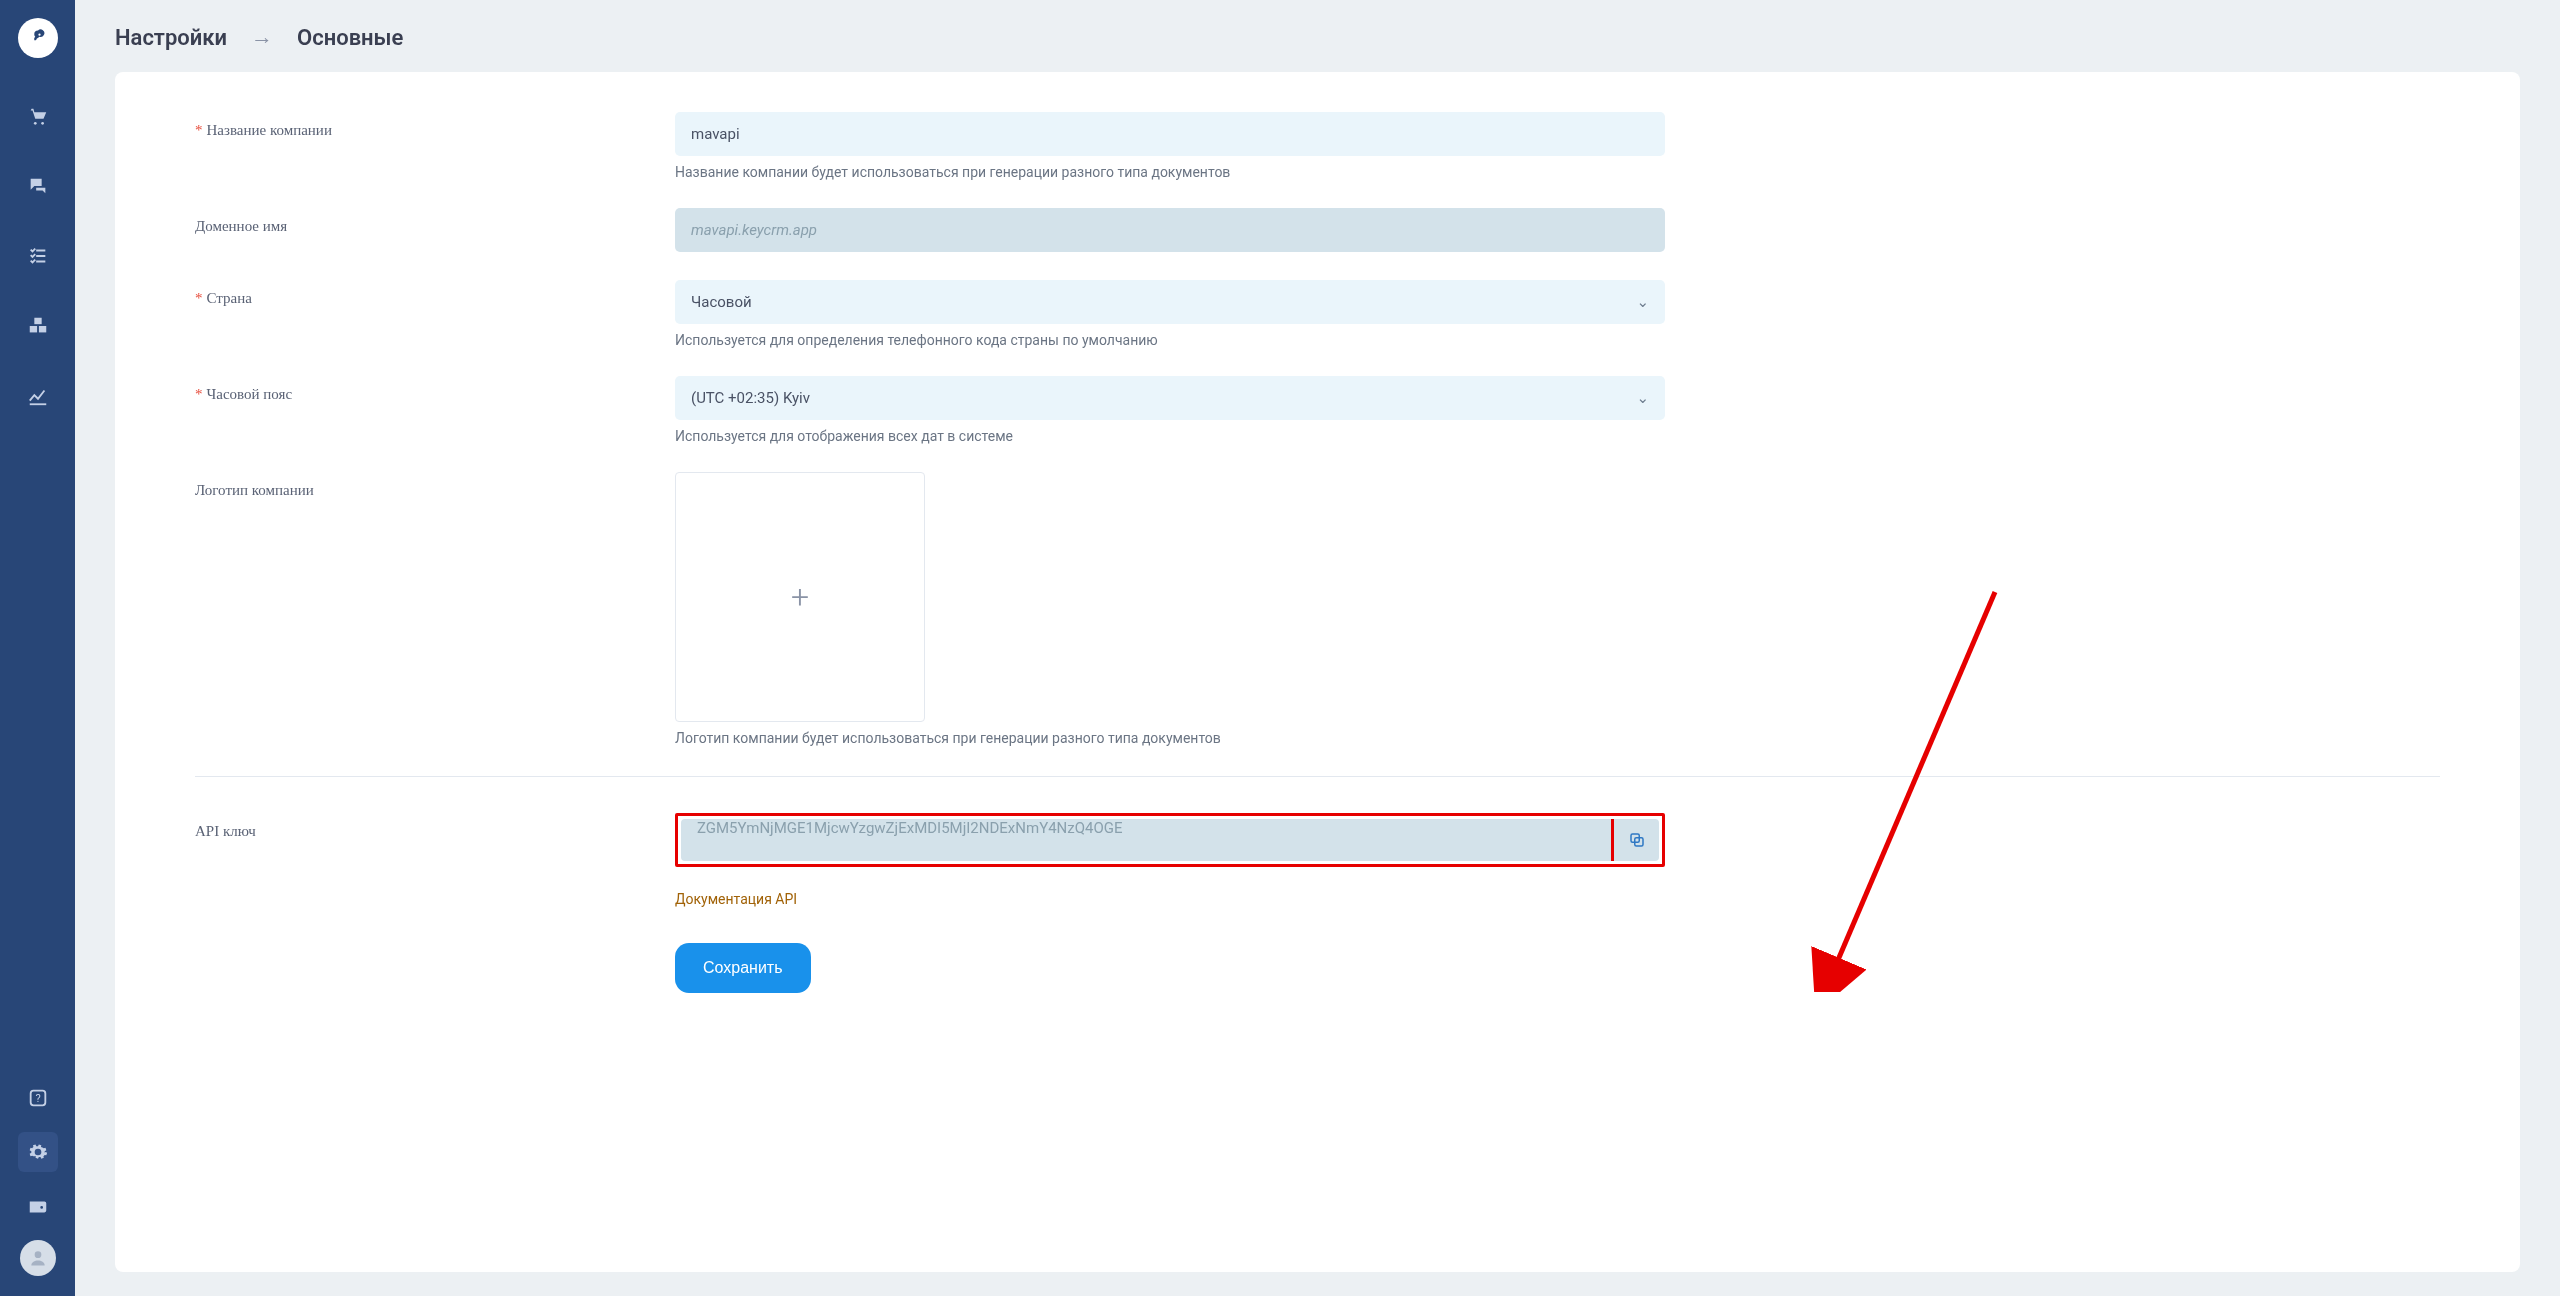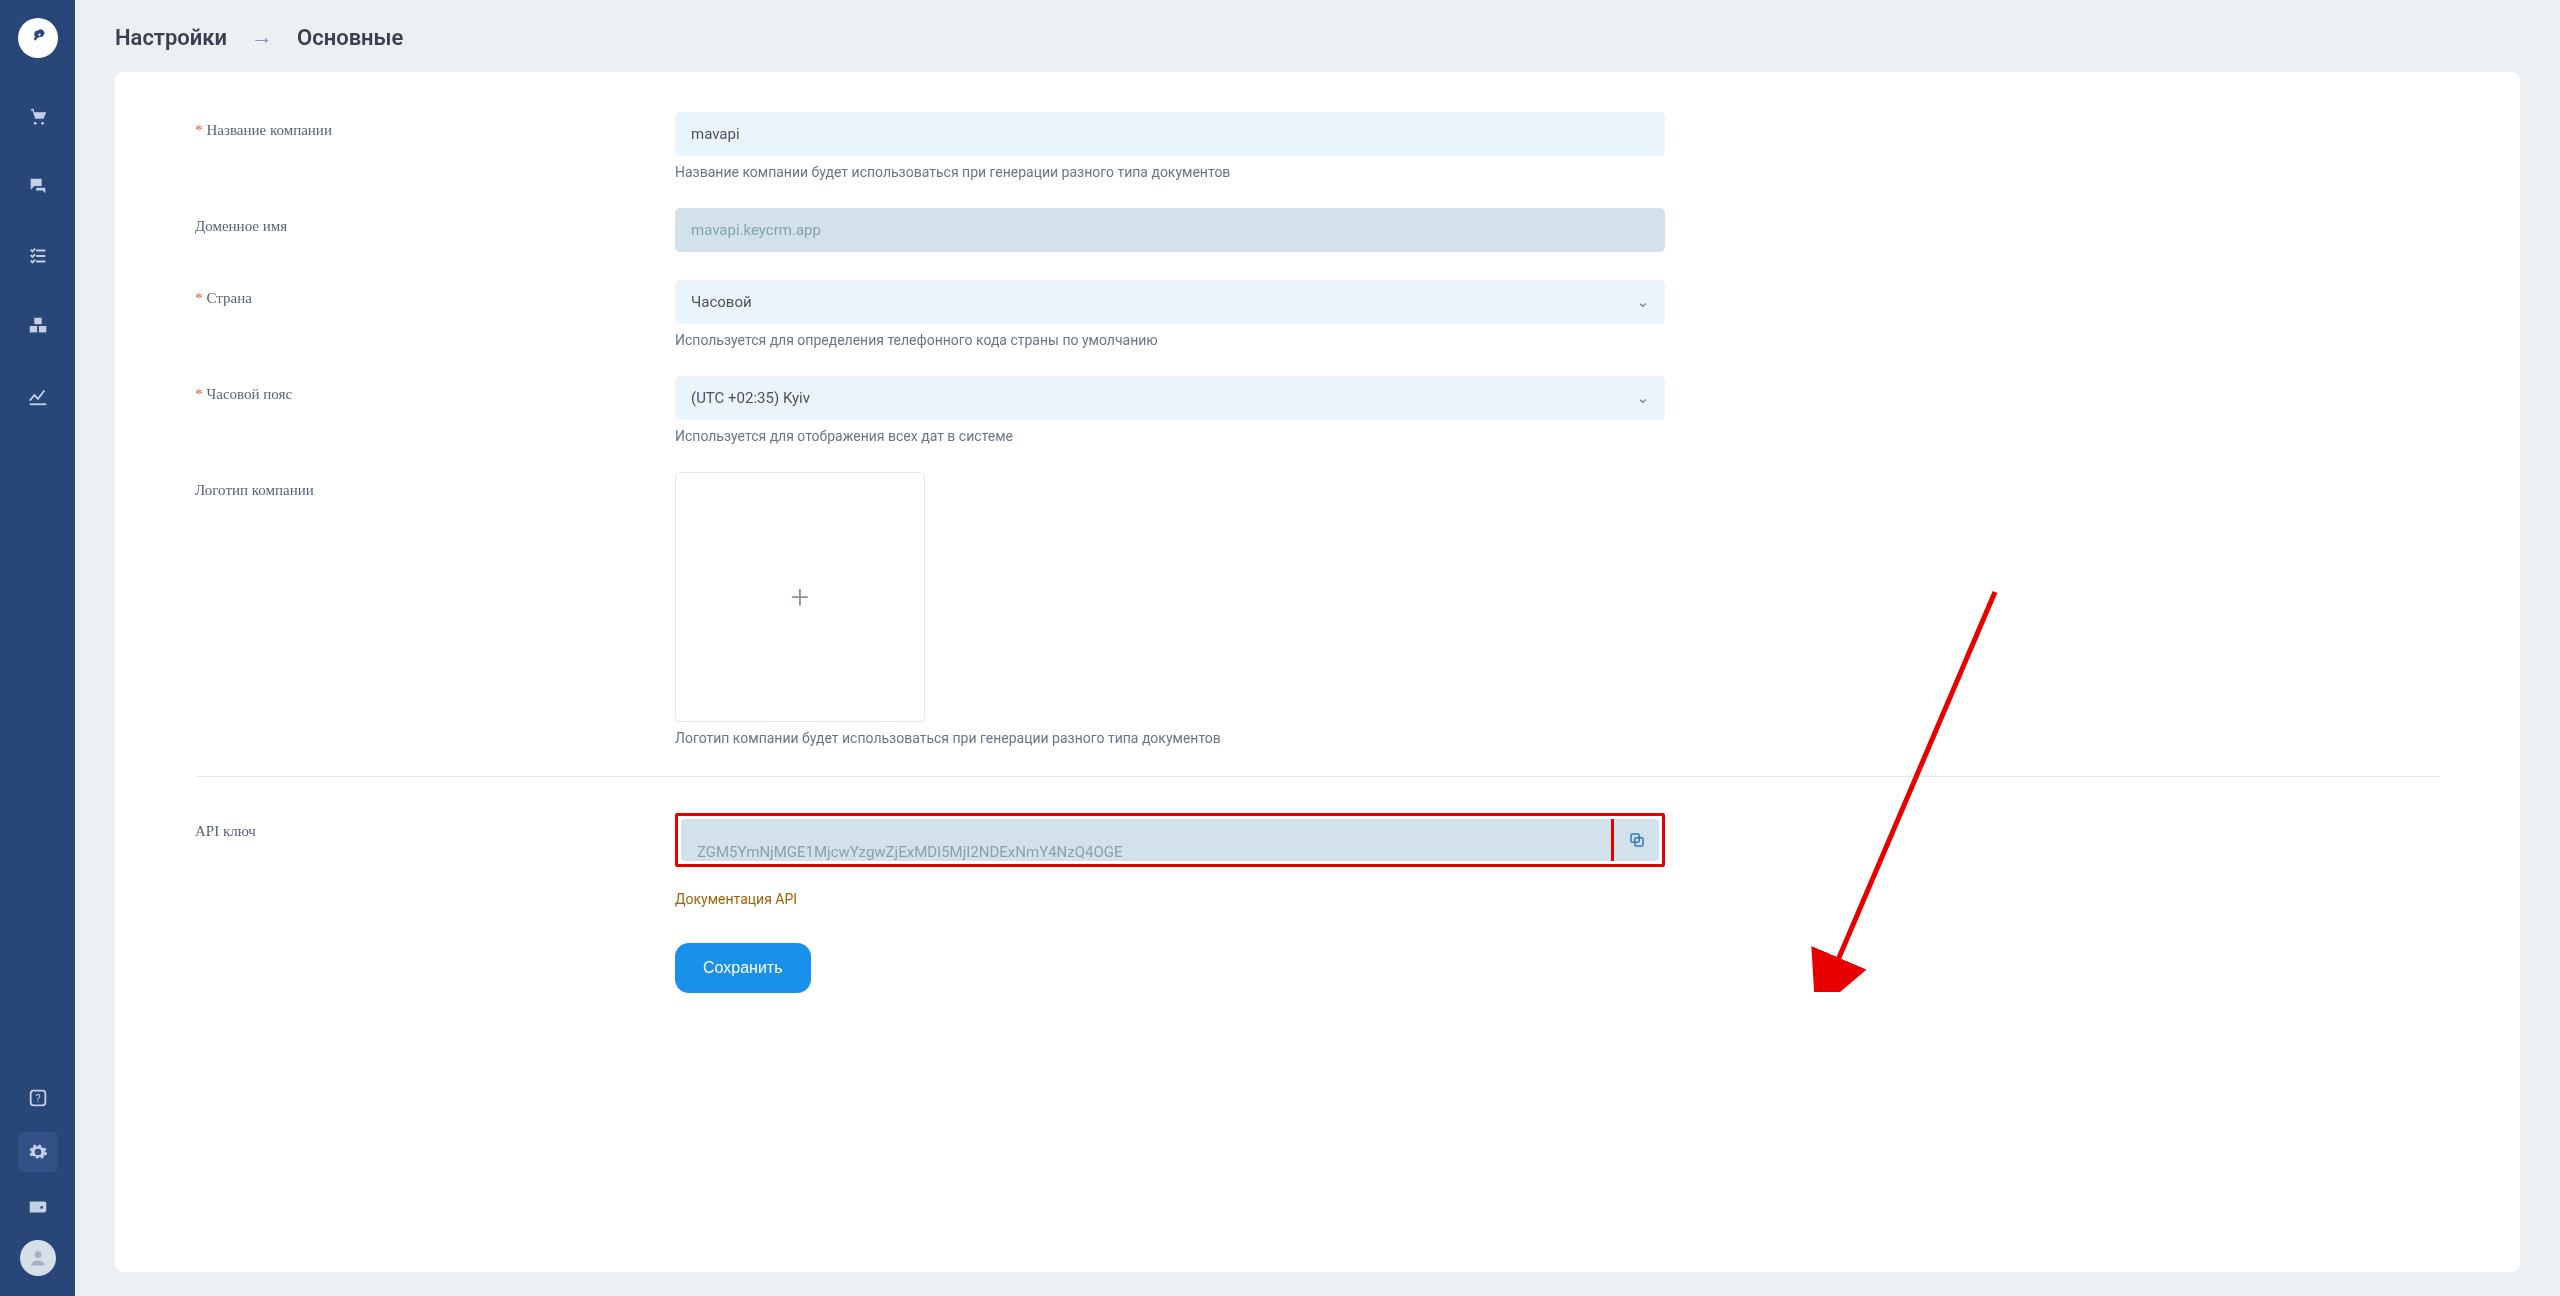--- a/index.html
+++ b/index.html
@@ -83,21 +83,21 @@
     border: none;
     border-radius: 5px;
     background: #eaf5fb;
     padding: 0 16px;
     font-size: 15px;
     color: #4a5265;
     display: flex;
     align-items: center;
     position: relative;
   }
-  .readonly-input.disabled { background: #d3e2ea; color: #8aa0ad; }
+  .readonly-input.disabled { background: #d3e2ea; color: #8aa0ad; font-style: italic; }
   .select-input { justify-content: space-between; cursor: pointer; }
   .select-input .chev { color: #6b7a8c; }
   .hint { margin-top: 8px; color: #6b7584; font-size: 14px; }
   .logo-upload {
     width: 250px; height: 250px;
     border: 1px solid #e3e8ef;
     border-radius: 4px;
     display: flex; align-items: center; justify-content: center;
     cursor: pointer;
   }
@@ -113,21 +113,21 @@
     position: relative;
   }
   .api-input {
     flex: 1;
     height: 42px;
     background: #d3e2ea;
     color: #8aa0ad;
     border: none;
     padding: 0 16px;
     font-size: 15px;
-    display: flex; align-items: flex-end;
+    display: flex; align-items: flex-start;
     border-radius: 4px 0 0 4px;
   }
   .copy-btn {
     width: 48px; height: 42px;
     background: #d3e2ea;
     border-left: 3px solid #e60000;
     display: flex; align-items: center; justify-content: center;
     cursor: pointer;
     border-radius: 0 4px 4px 0;
   }

